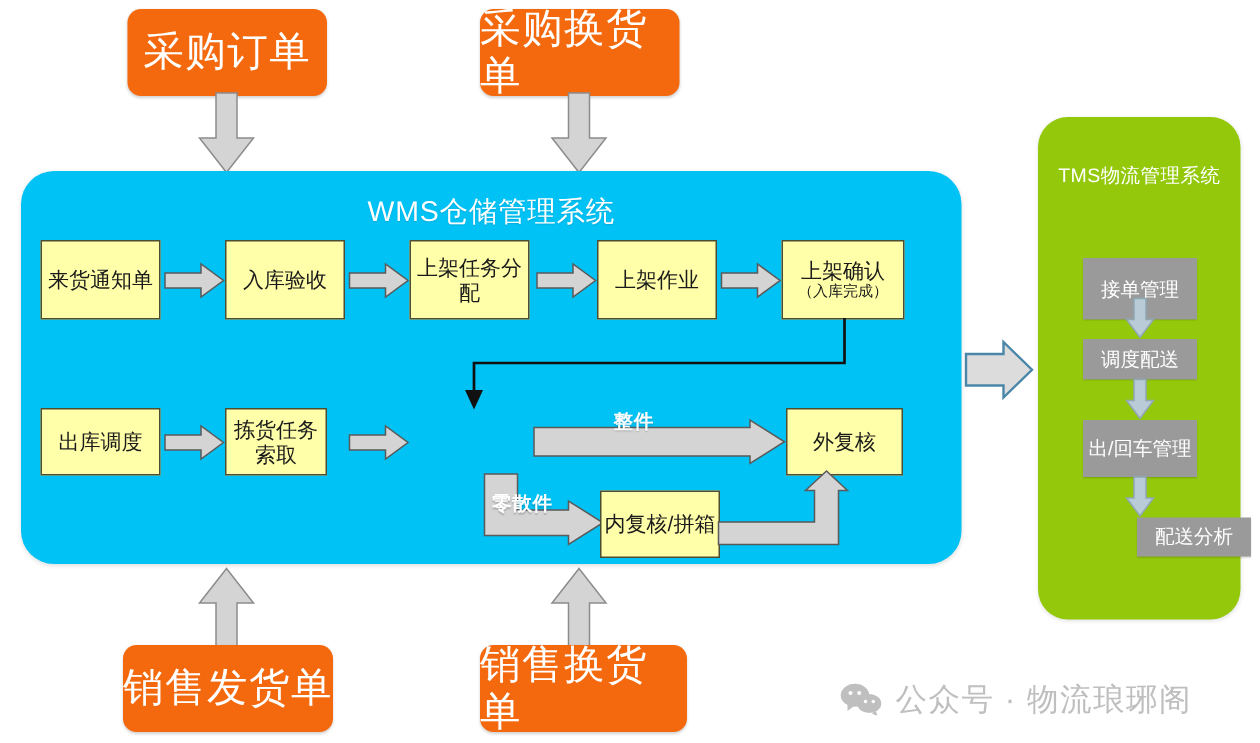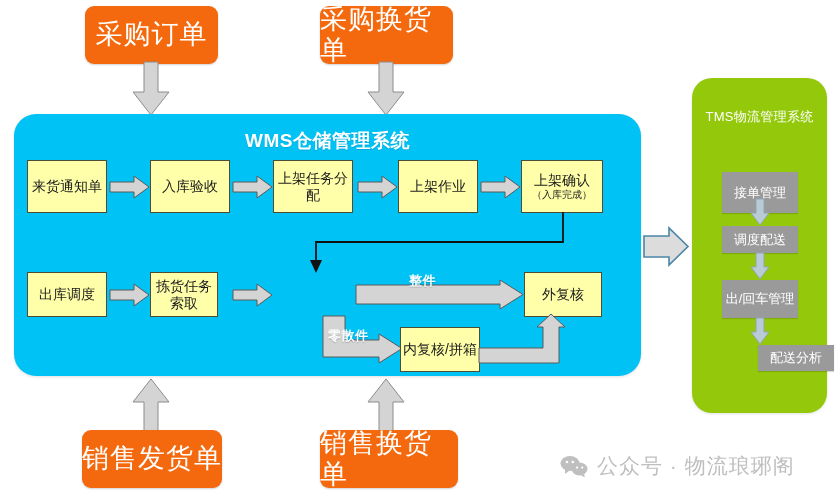--- a/index.html
+++ b/index.html
@@ -29,21 +29,21 @@
 
   
   .wms{
     background:#00C2F5;
     border-radius:22px;
     box-shadow:0 1px 3px rgba(0,0,0,.12);
   }
   .wms-title{
     position:absolute;left:0;top:14px;width:100%;
     text-align:center;color:#ffffff;
-    font-size:19px;font-weight:bold;letter-spacing:.5px;
+    font-size:19px;font-weight:normal;letter-spacing:.5px;
     text-shadow:0 1px 1px rgba(0,0,0,.12);
   }
 
   
   .tms{
     background:#93C90A;
     border-radius:20px;
     box-shadow:0 1px 3px rgba(0,0,0,.12);
   }
   .tms-title{

